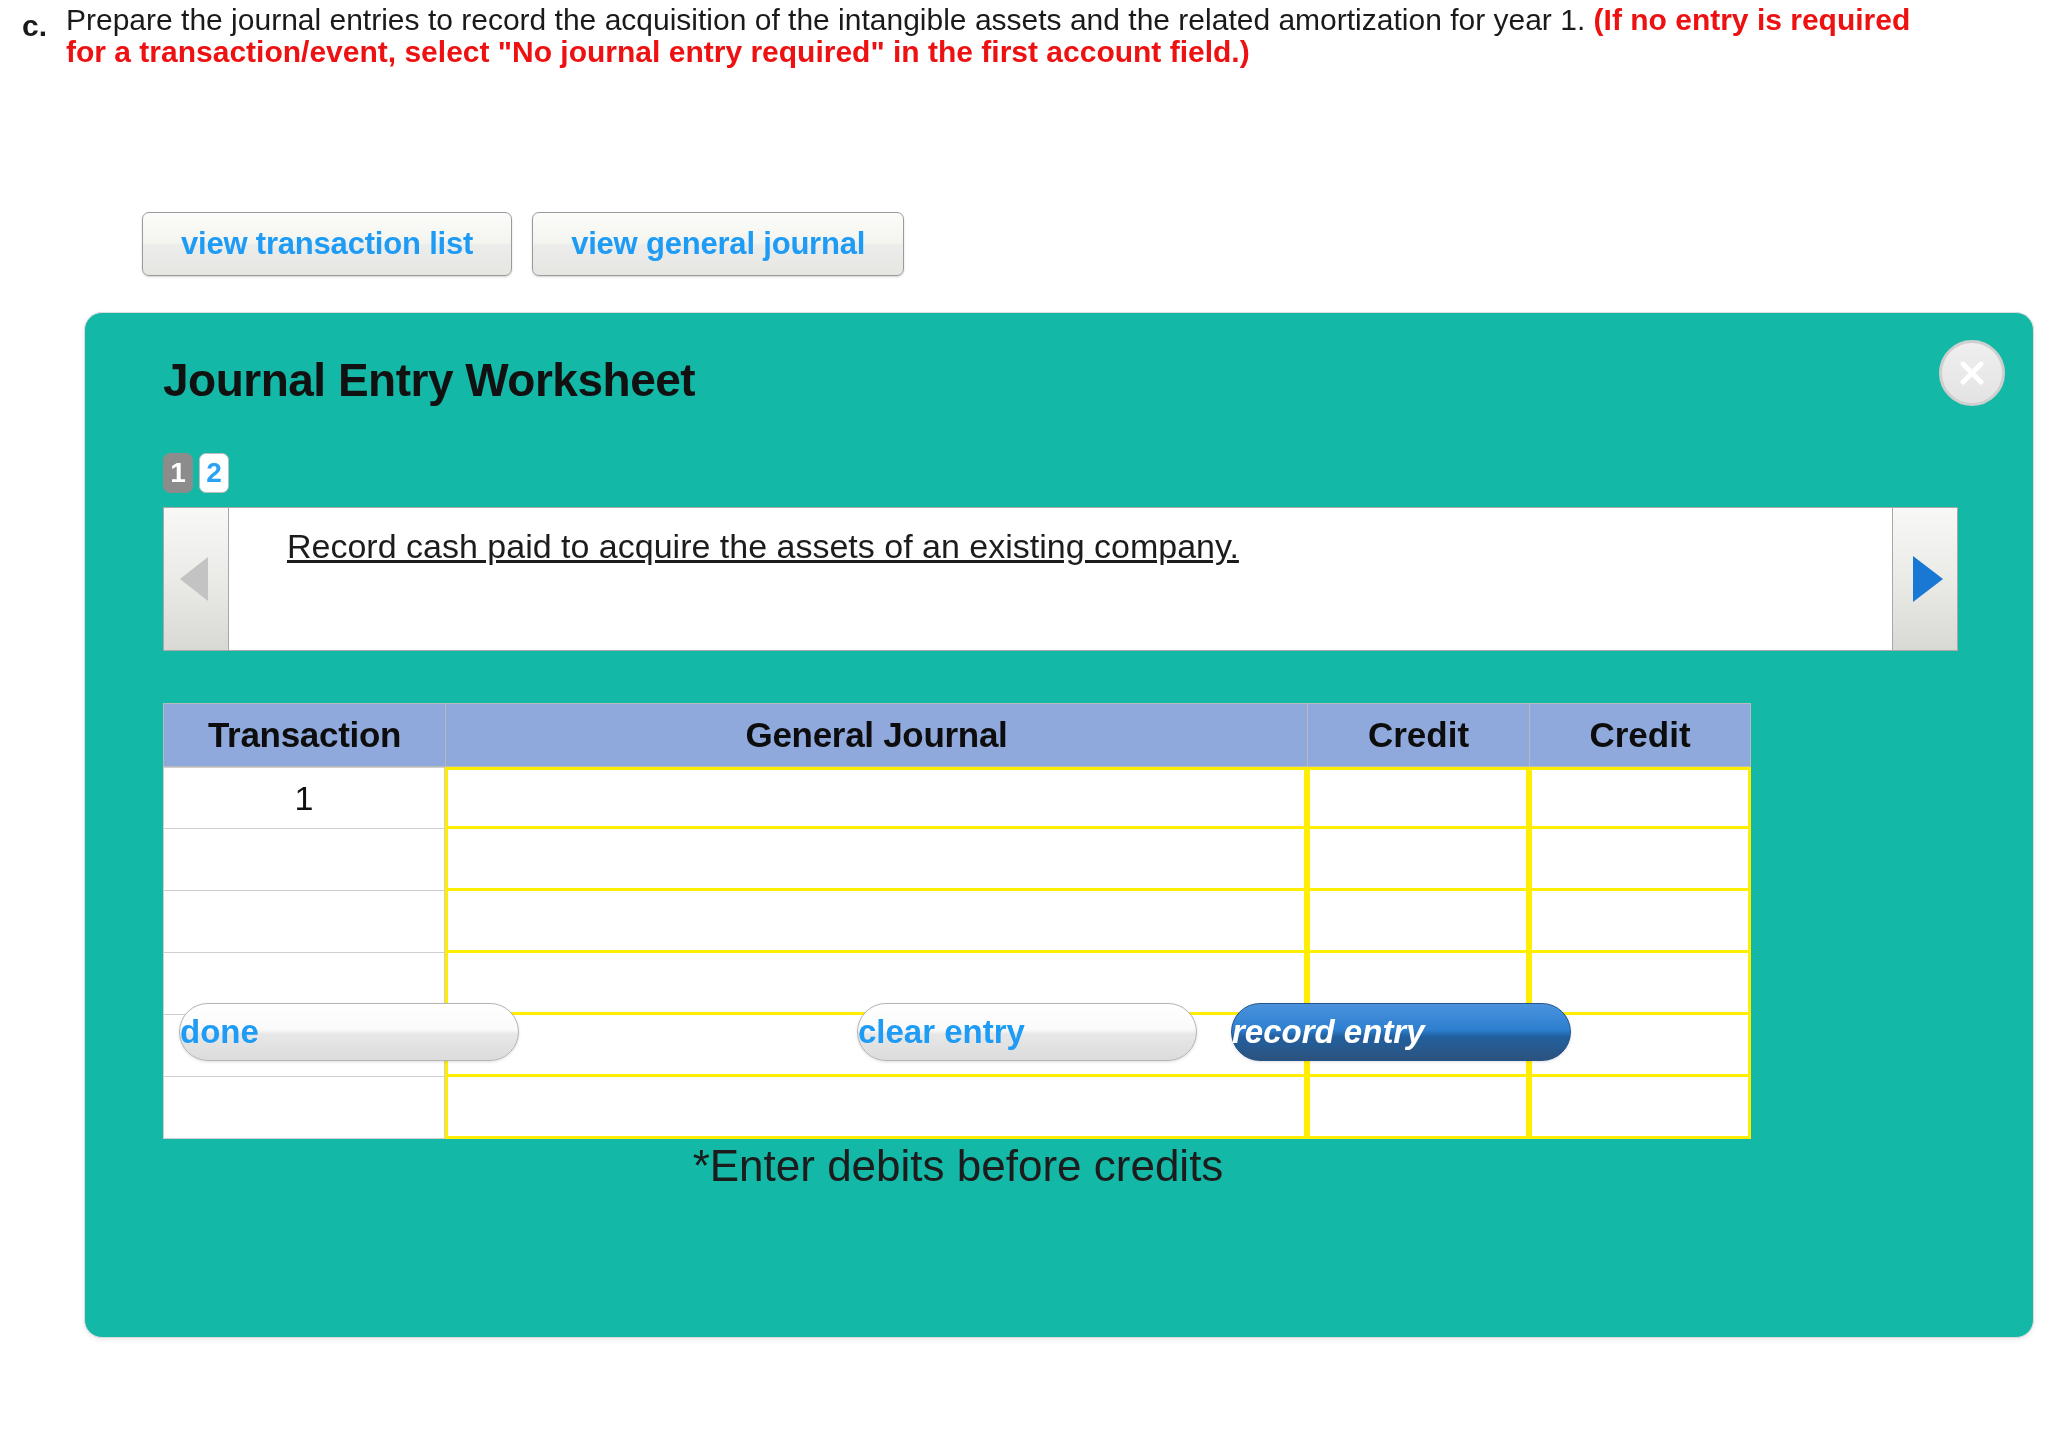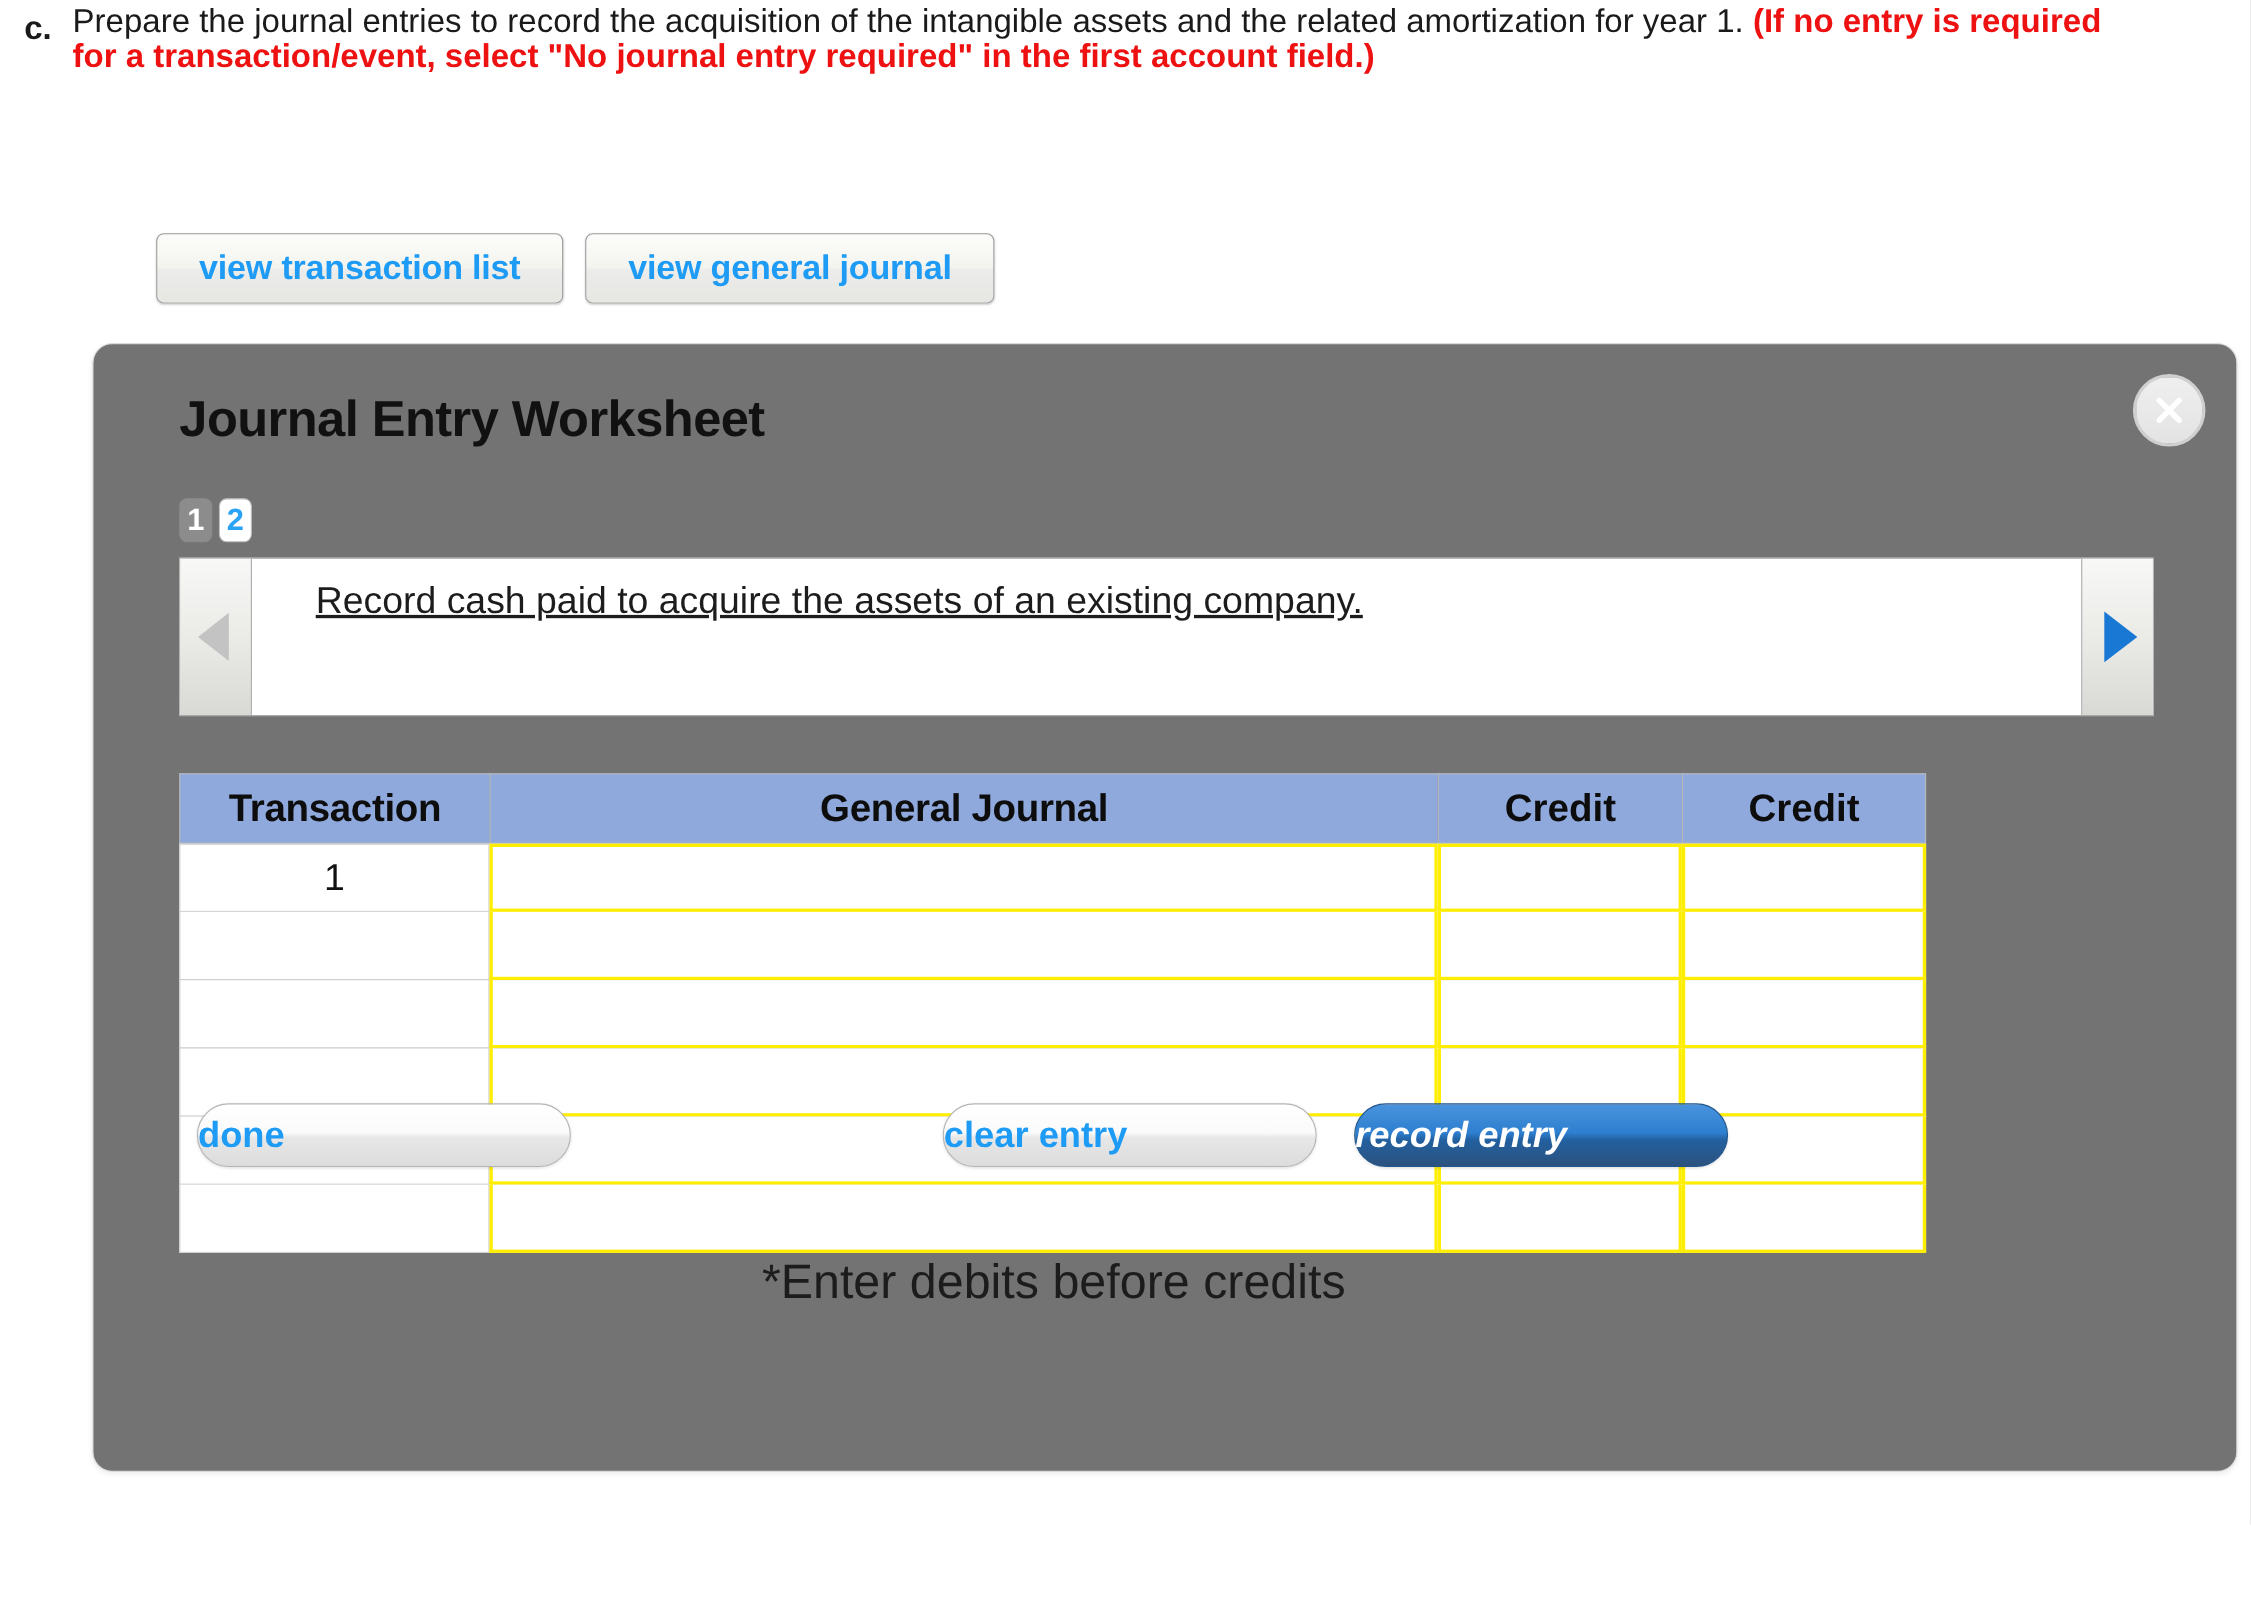--- a/index.html
+++ b/index.html
@@ -73,21 +73,21 @@
     white-space: nowrap;
   }
 
   
   .panel {
     position: absolute;
     left: 84px;
     top: 312px;
     width: 1950px;
     height: 1026px;
-    background: #737373;
+    background: #14b8a6;
     border: 1px solid #dcdcdc;
     border-radius: 18px;
     box-shadow: 0 2px 5px rgba(0,0,0,0.08);
     box-sizing: border-box;
   }
   .panel-title {
     position: absolute;
     left: 78px;
     top: 40px;
     font-size: 46px;

